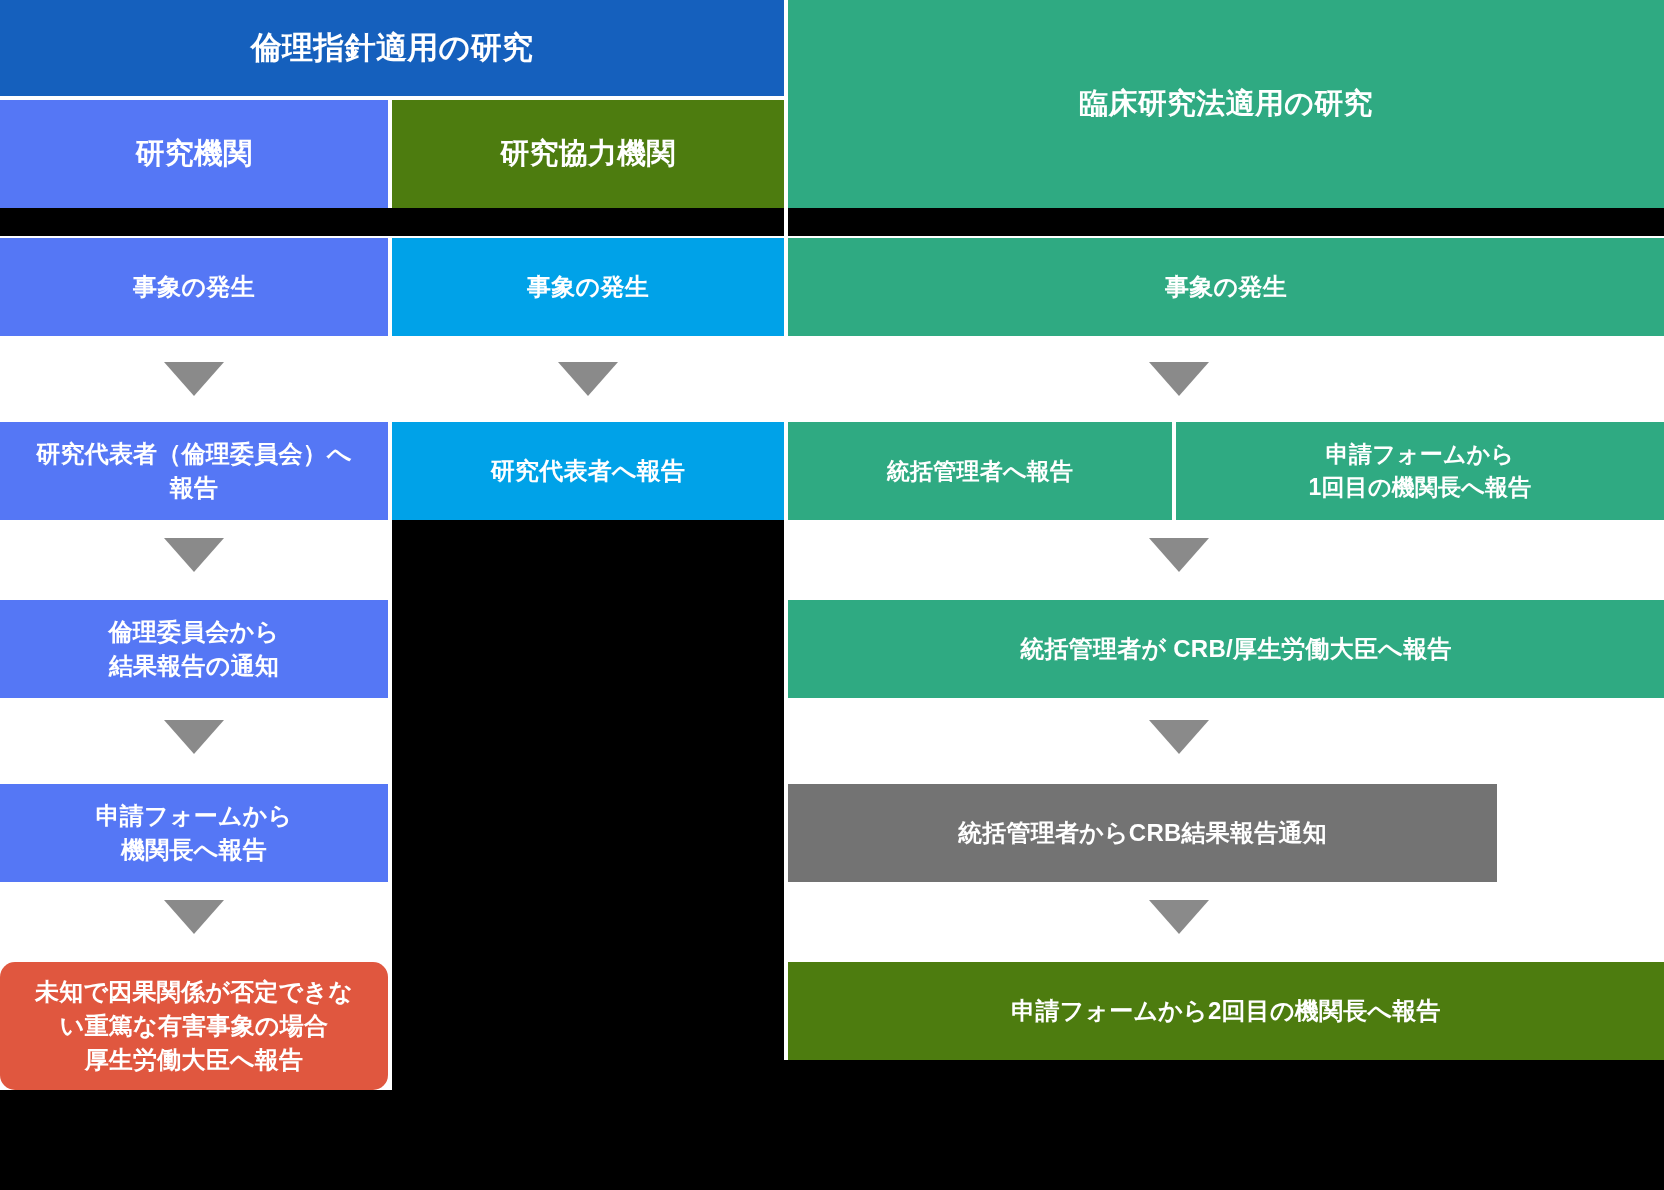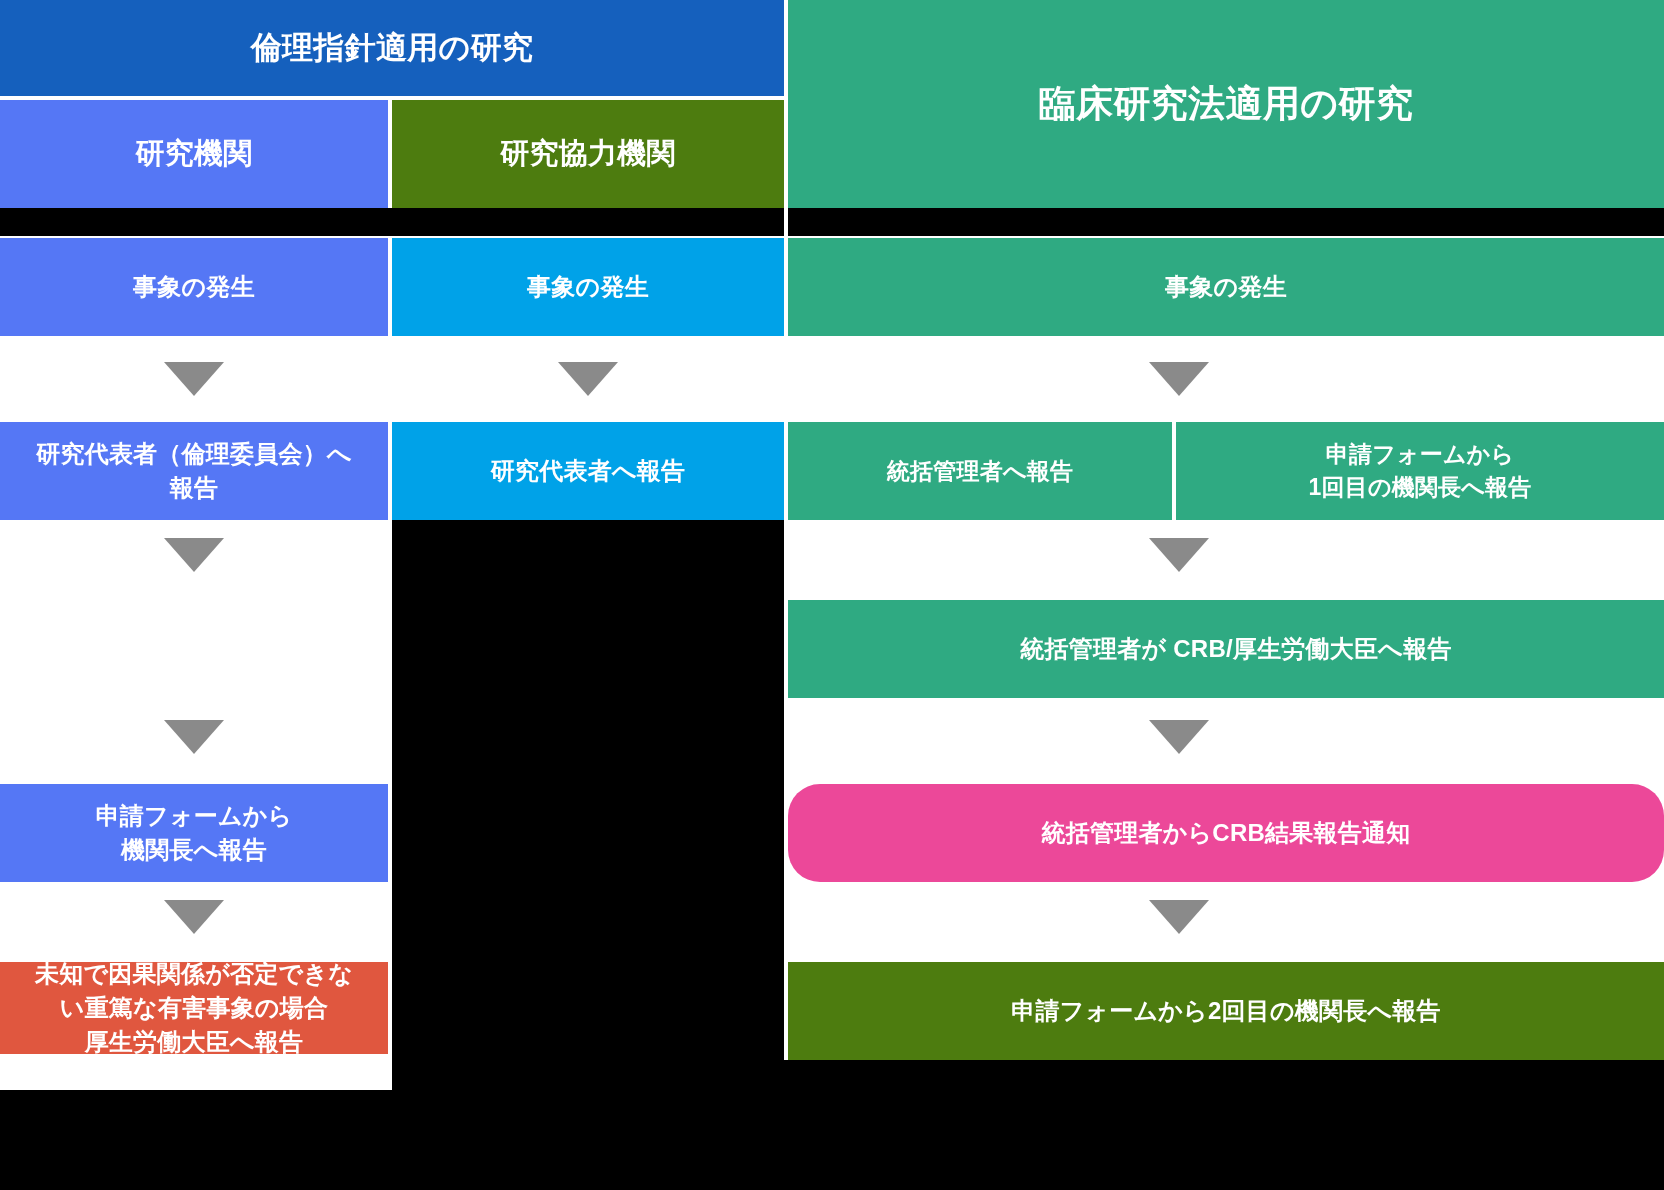--- a/index.html
+++ b/index.html
@@ -30,21 +30,21 @@
     font-weight: bold;
     line-height: 1.42;
     letter-spacing: .01em;
     padding: 2px 8px;
     white-space: pre-line;
   }
 
   
   .hdr-main   { font-size: 31px; }
   .hdr-sub    { font-size: 29px; }
-  .hdr-right  { font-size: 37px; }
+  .hdr-right  { font-size: 29px; }
 
   
   .box        { font-size: 24px; }
   .box-sm     { font-size: 23px; }
 
   
   .blackout {
     position: absolute;
     background: #000000;
   }
@@ -93,35 +93,37 @@
   <div class="cell box-sm" style="left:788px; top:422px; width:384px; height:98px; background:#2faa82;">統括管理者へ報告</div>
 
   <div class="cell box-sm" style="left:1176px; top:422px; width:488px; height:98px; background:#2faa82;">申請フォームから
 1回目の機関長へ報告</div>
 
   <div class="blackout" style="left:392px; top:520px; width:392px; height:670px;"></div>
 
   <div class="arrow" style="left:164px; top:538px;"></div>
   <div class="arrow" style="left:1149px; top:538px;"></div>
 
+  <div class="cell box" style="left:0px; top:600px; width:388px; height:98px; background:#5577f5;">倫理委員会から
+結果報告の通知</div>
 
   <div class="cell box" style="left:788px; top:600px; width:876px; height:98px; background:#2faa82;padding-left:28px;">統括管理者が CRB/厚生労働大臣へ報告</div>
 
   <div class="arrow" style="left:164px; top:720px;"></div>
   <div class="arrow" style="left:1149px; top:720px;"></div>
 
   <div class="cell box" style="left:0px; top:784px; width:388px; height:98px; background:#5577f5;">申請フォームから
 機関長へ報告</div>
 
-  <div class="cell box" style="left:788px; top:784px; width:876px; height:98px; background:#ec4899;border-radius:32px;">統括管理者からCRB結果報告通知</div>
+  <div class="cell box" style="left:788px; top:784px; width:709px; height:98px; background:#737373;">統括管理者からCRB結果報告通知</div>
 
   <div class="arrow" style="left:164px; top:900px;"></div>
   <div class="arrow" style="left:1149px; top:900px;"></div>
 
-  <div class="cell box" style="left:0px; top:962px; width:388px; height:92px; background:#e0573f;">未知で因果関係が否定できな
+  <div class="cell box" style="left:0px; top:962px; width:388px; height:128px; background:#e0573f;border-radius:15px;">未知で因果関係が否定できな
 い重篤な有害事象の場合
 厚生労働大臣へ報告</div>
 
   <div class="cell box" style="left:788px; top:962px; width:876px; height:98px; background:#4d7c0f;">申請フォームから2回目の機関長へ報告</div>
 
   <div class="blackout" style="left:0px; top:1090px; width:392px; height:100px;"></div>
   <div class="blackout" style="left:784px; top:1060px; width:880px; height:130px;"></div>
 
 </div>
 

